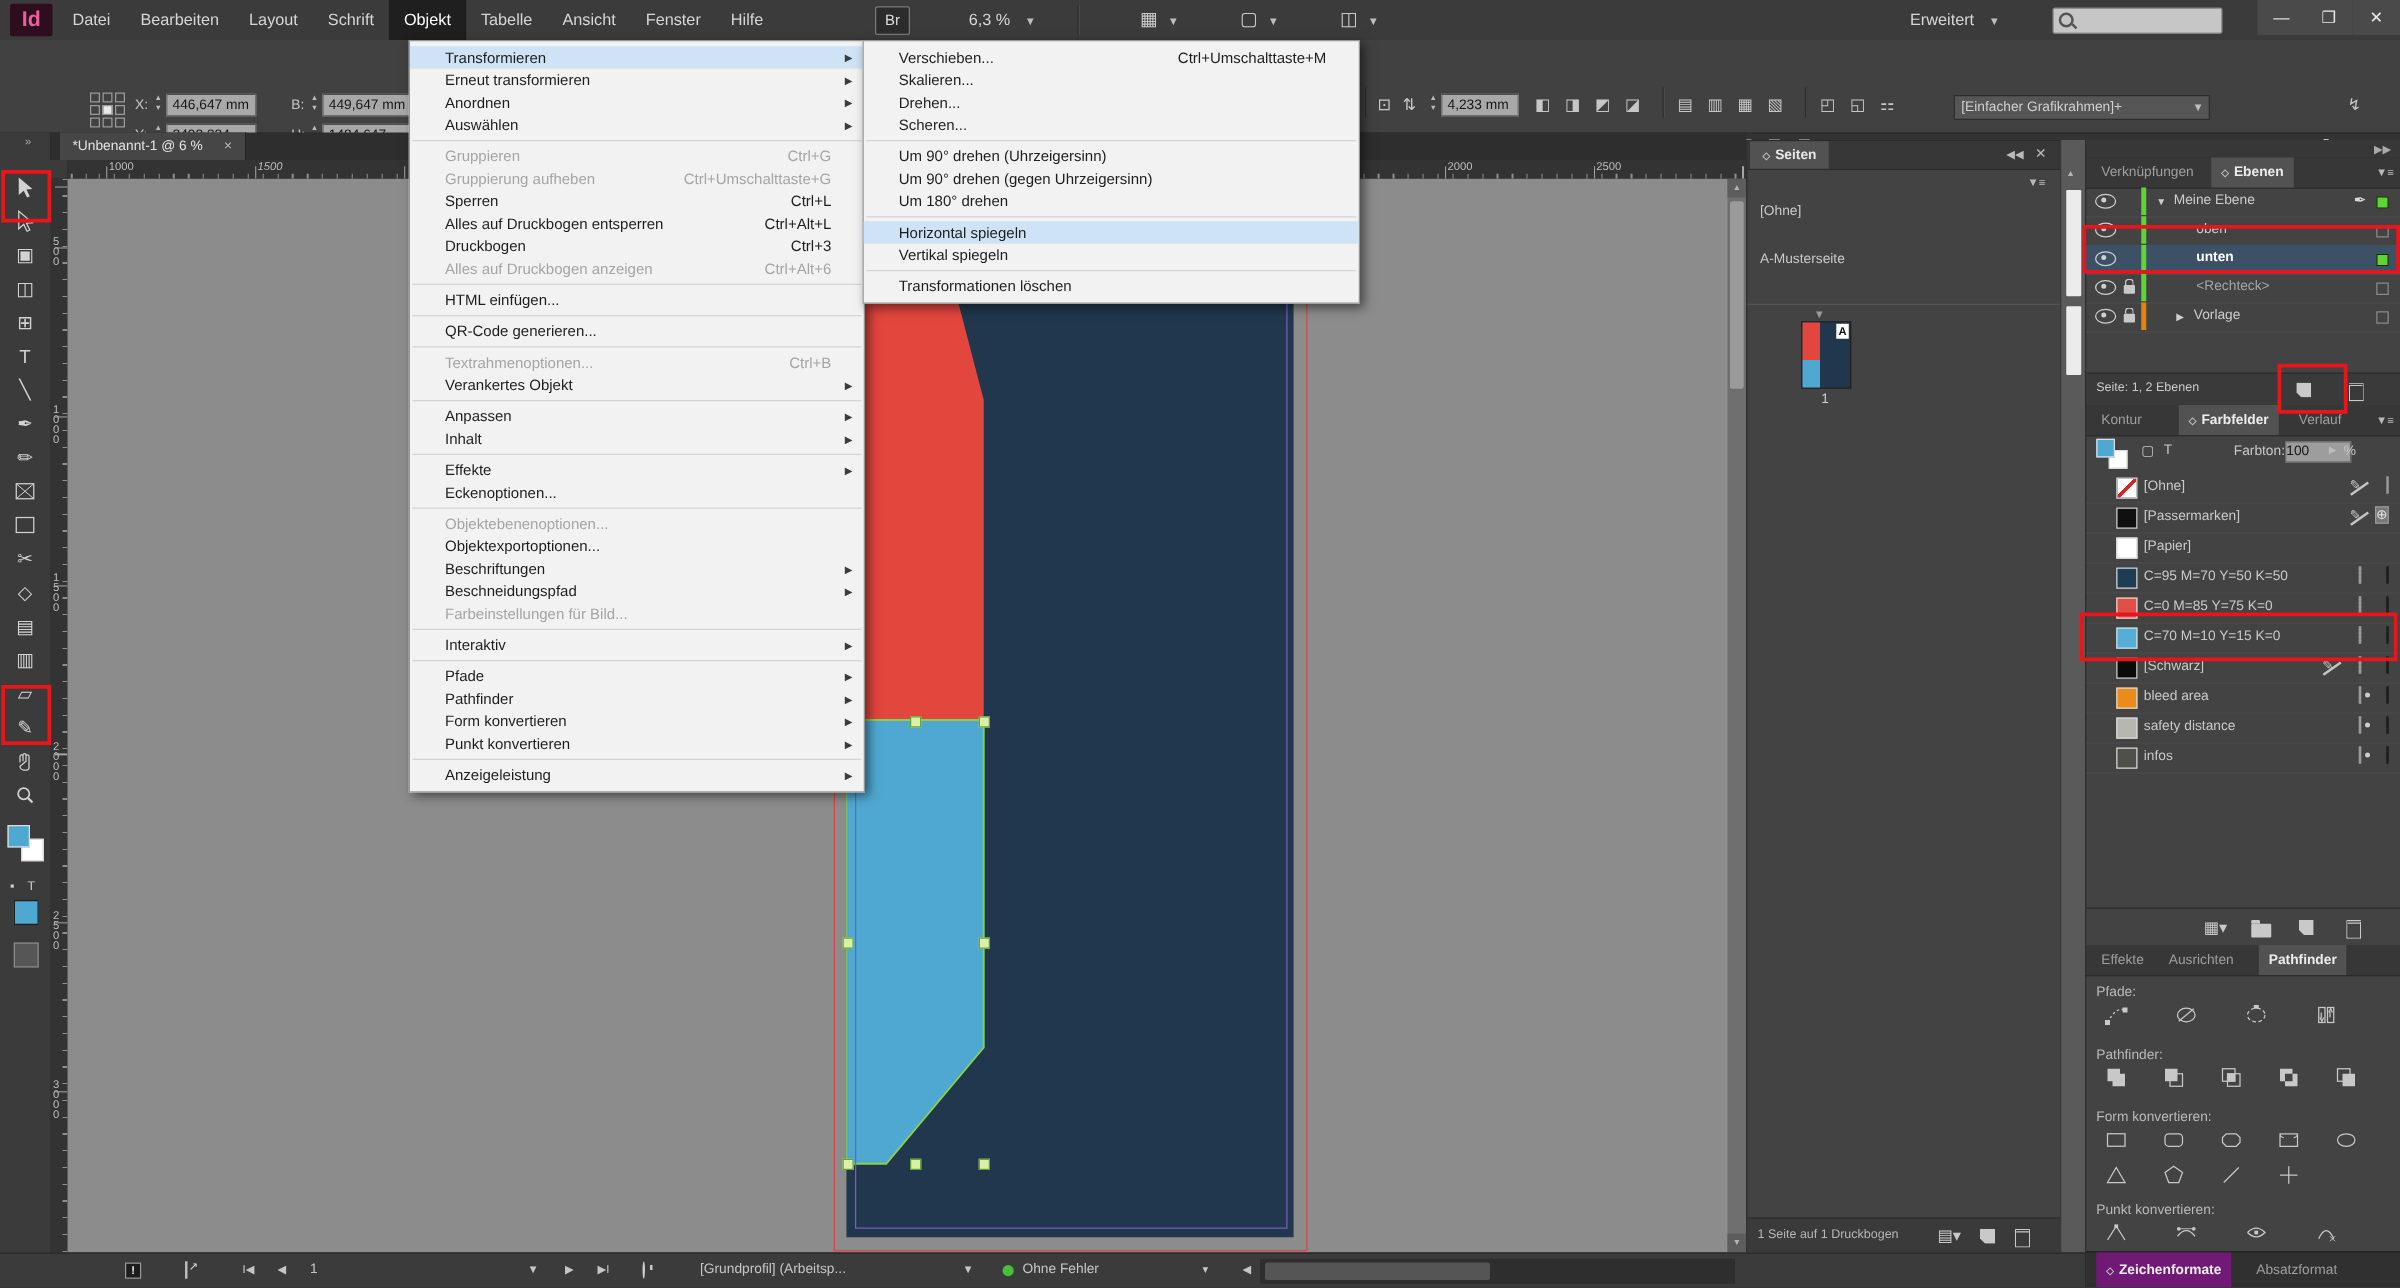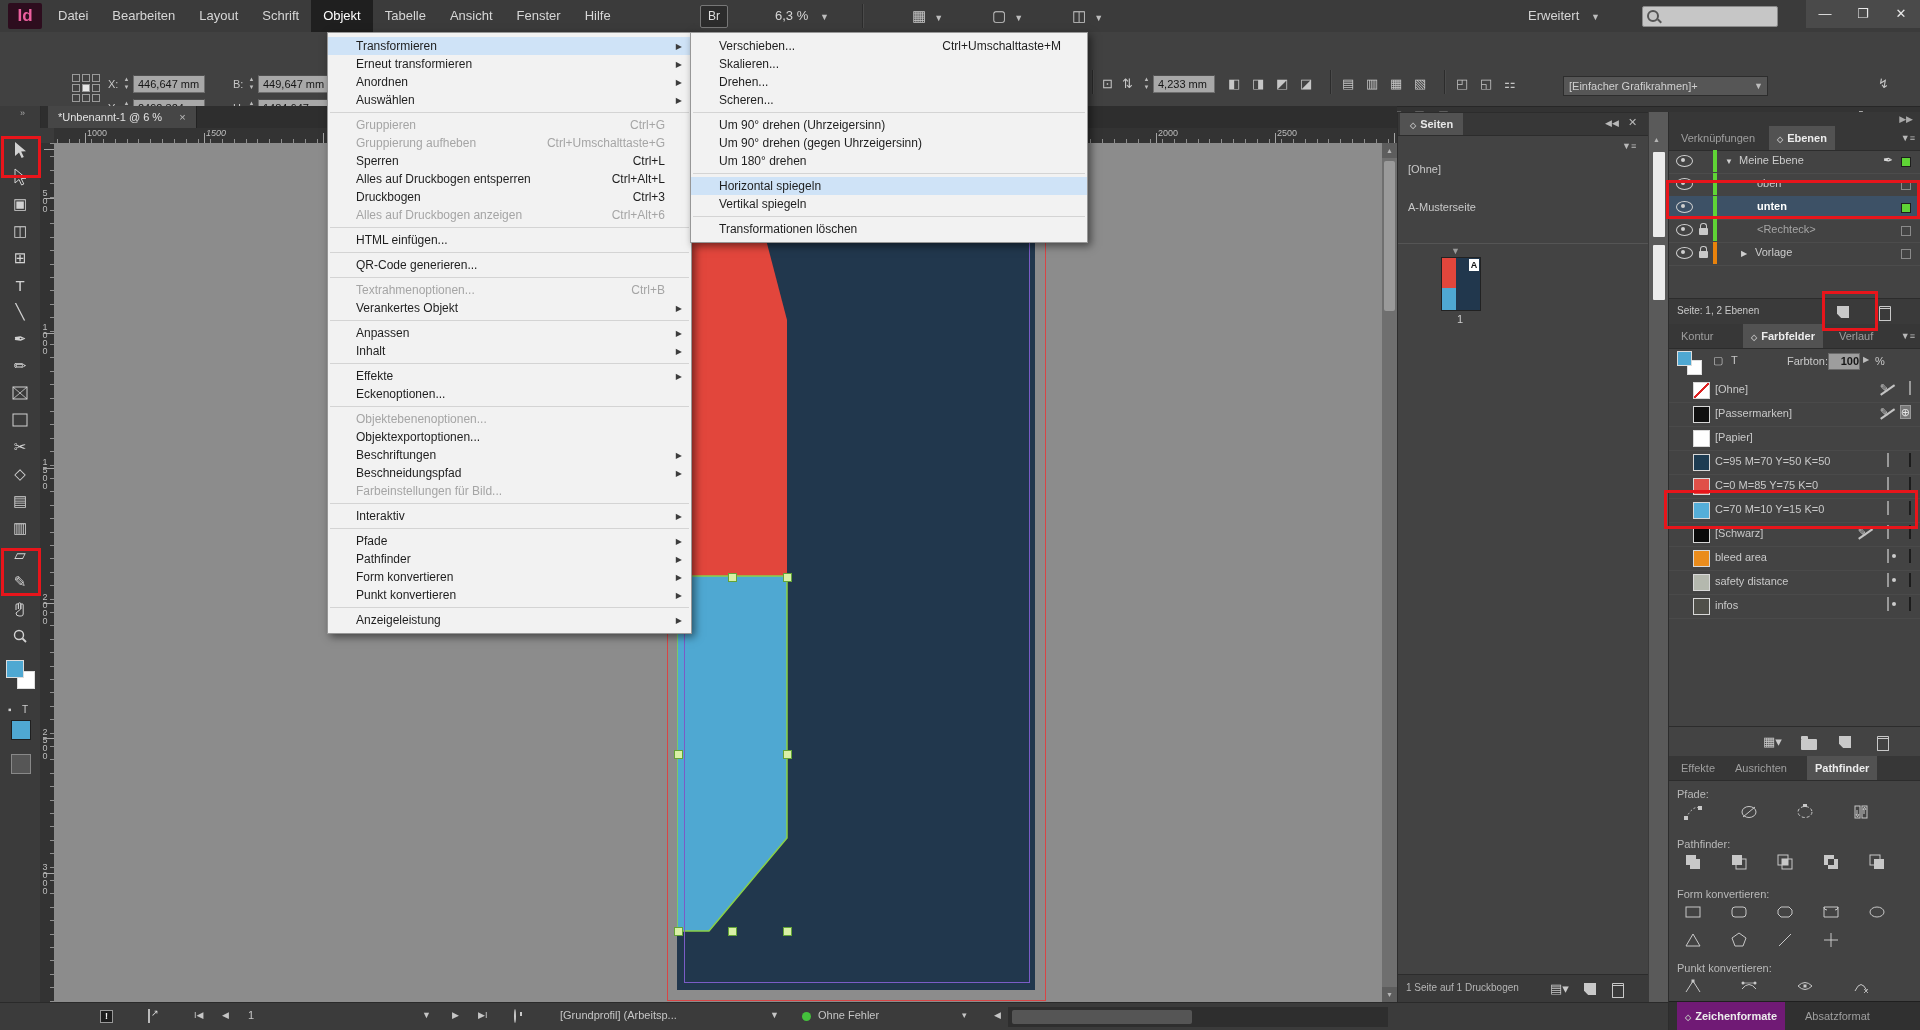--- a/index.html
+++ b/index.html
@@ -169,21 +169,21 @@
   .ic-new{position:relative;width:12px;height:12px;background:#c9c9c9;
       clip-path:polygon(0 0,100% 0,100% 100%,35% 100%,0 65%);}
   .ic-trash{position:relative;width:10px;height:11px;border:1px solid #c9c9c9;border-top:3px double #c9c9c9;border-radius:1px;}
   .ic-grid{color:#c9c9c9;font-size:13px;}
   .dock-label{position:absolute;left:8px;color:#b9b9b9;}
   .pf-ic{position:absolute;width:22px;height:22px;}
   #dock-bottom-tabs{position:absolute;left:0;right:0;bottom:0;height:28px;background:#303030;border-top:1px solid #1f1f1f;}
   
   #tint-row{position:absolute;left:0;right:0;height:28px;}
   #tint-field{position:absolute;left:159px;top:5px;width:30px;height:15px;background:#9d9d9d;
-      border:1px solid #6a6a6a;color:#161616;font-size:11px;line-height:15px;text-align:right;padding-right:0;font-weight:bold;}
+      border:1px solid #6a6a6a;color:#161616;font-size:11px;line-height:15px;text-align:left;padding-right:21px;}
   
   #statusbar{position:absolute;left:0;top:1002px;width:1668px;height:28px;background:#3b3b3b;
              border-top:1px solid #2a2a2a;color:#c6c6c6;font-size:11px;}
   .sbicon{position:absolute;top:7px;color:#c6c6c6;}
   .ic-preflight{width:11px;height:11px;background:#1d1d1d;border:1px solid #999;color:#eee;
       font-size:9px;line-height:11px;text-align:center;font-weight:bold;}
   .ic-export{position:relative;width:11px;height:12px;border:1px solid #bbb;}
   .ic-export::after{content:"↗";position:absolute;left:2px;top:-2px;font-size:9px;color:#ddd;}
   .ic-clock{position:relative;width:11px;height:11px;border:1px solid #c9c9c9;border-radius:50%;}
   .ic-clock::after{content:"";position:absolute;left:5px;top:2px;width:1.5px;height:4px;background:#c9c9c9;}

